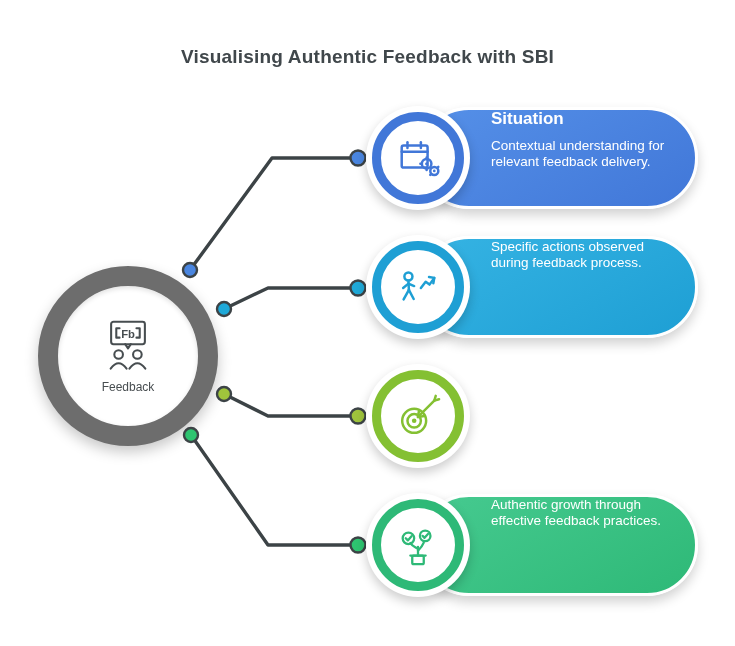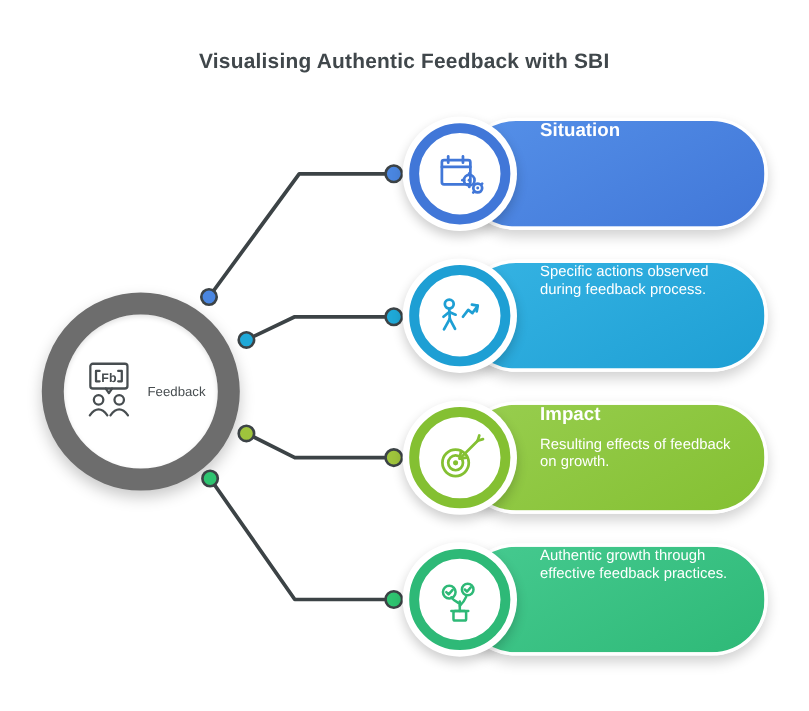--- a/index.html
+++ b/index.html
@@ -14,21 +14,21 @@
     font-size:19px;font-weight:bold;color:var(--title,#40474b);letter-spacing:.2px;
   }
   
   .hub{
     position:absolute;left:38px;top:266px;width:140px;height:140px;
     border:20px solid var(--ring,#6d6d6d);border-radius:50%;
     box-shadow:0 6px 14px rgba(0,0,0,.22), inset 0 2px 5px rgba(0,0,0,.12);
     z-index:1;background:#fff;
   }
   .hub-inner{
-    position:absolute;inset:0;display:flex;flex-direction:row;
+    position:absolute;inset:0;display:flex;flex-direction:column;
     align-items:center;justify-content:center;gap:5px;color:var(--hub-text,#474d50);
   }
   .hub-label{font-size:12px;font-weight:normal;color:var(--hub-text,#474d50);}
   
   .connectors{position:absolute;left:0;top:0;z-index:2;pointer-events:none;}
   .link{fill:none;stroke:var(--connector,#3c4346);stroke-width:3.4;
         stroke-linecap:round;stroke-linejoin:round;}
   .dot{fill:var(--dot,#888);stroke:var(--connector,#3c4346);stroke-width:2.4;}
   
   .card{
@@ -101,20 +101,21 @@
     </g>
     <g style="--c: #2eb977; --c2: #46ca90; --dot: #2ec470;">
       <polyline class="link" points="191,435 268,545 358,545"></polyline>
       <circle class="dot" cx="191" cy="435" r="7"></circle>
       <circle class="dot" cx="358" cy="545" r="7.5"></circle>
     </g>
   </svg>
 
   <div class="card" style="top: 107px; --c: #4177d8; --c2: #5590e8; --dot: #4a86e0;">
     <div class="card-title">Situation</div>
+    <p class="card-desc">Contextual understanding for relevant feedback delivery.</p>
   </div>
   <div class="badge" style="top: 106px; --c: #4177d8; --c2: #5590e8; --dot: #4a86e0;">
     <div class="badge-ring">
       <svg class="icon-svg" width="46" height="46" viewBox="0 0 48 48">
         <g class="stroke-ic">
           <rect x="7" y="11" width="27" height="23" rx="2"></rect>
           <line x1="7" y1="17.5" x2="34" y2="17.5"></line>
           <line x1="13" y1="7.5" x2="13" y2="13.5"></line>
           <line x1="27" y1="7.5" x2="27" y2="13.5"></line>
           <circle cx="33" cy="30" r="5"></circle>
@@ -144,24 +145,20 @@
           <path d="M14,20.5 l6,2.5"></path>
           <path d="M14.5,27 l-5.5,10"></path>
           <path d="M14.5,27 l5,9.5"></path>
           <polyline points="27,25 32,18.5 36,21.5 41,14.5"></polyline>
           <polyline points="35.5,13.5 41,14.5 40,20"></polyline>
         </g>
       </svg>
     </div>
   </div>
 
-  <div class="card" style="top: 365px; --c: #84c032; --c2: #98ce4f; --dot: #9fc43c;">
-    <div class="card-title">Impact</div>
-    <p class="card-desc">Resulting effects of feedback on growth.</p>
-  </div>
   <div class="badge" style="top: 364px; --c: #84c032; --c2: #98ce4f; --dot: #9fc43c;">
     <div class="badge-ring">
       <svg class="icon-svg" width="46" height="46" viewBox="0 0 48 48">
         <g class="stroke-ic">
           <circle cx="20" cy="29" r="12.5"></circle>
           <circle cx="20" cy="29" r="7"></circle>
           <path d="M41,8 L24,25"></path>
           <path d="M24,25 l6.5,-1"></path>
           <path d="M24,25 l1,-6.5"></path>
           <path d="M41,8 l1.5,-5"></path>

